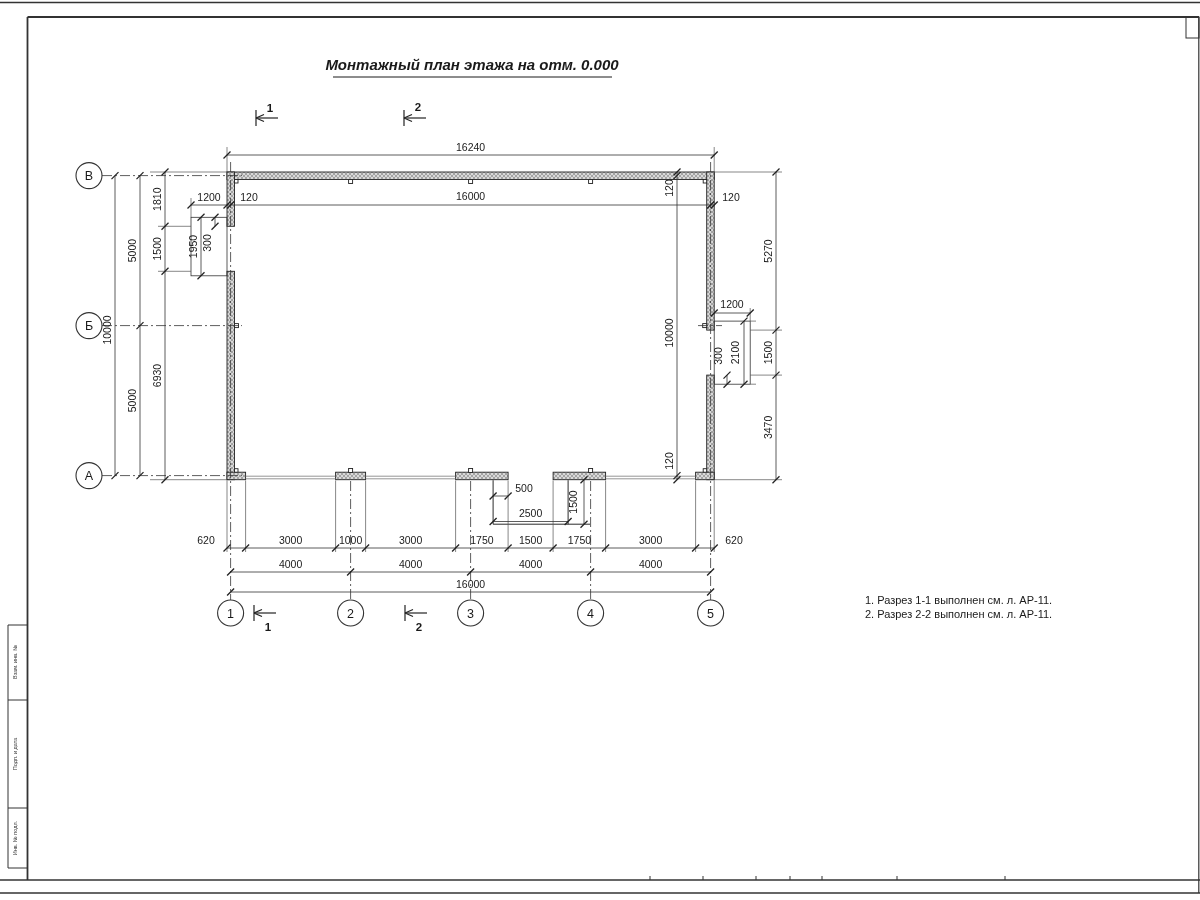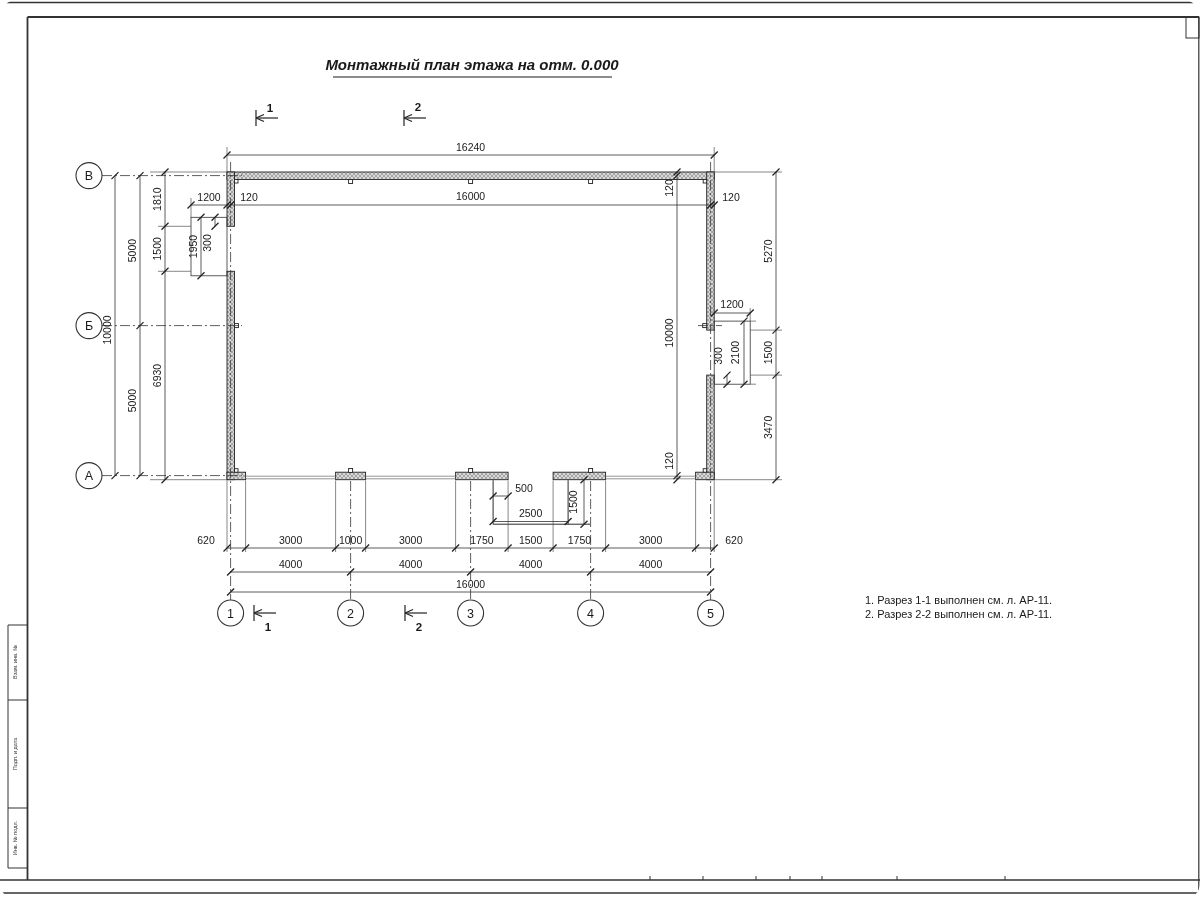--- a/index.html
+++ b/index.html
@@ -1,16 +1,16 @@
 <!DOCTYPE html>
 <html><head>
 <meta charset="utf-8">
 <style>
   html,body{margin:0;padding:0;background:#fff;}
-  .sheet{position:relative;width:1200px;height:900px;background:#ffffff;overflow:hidden;border-radius:17px;}
+  .sheet{position:relative;width:1200px;height:900px;background:#ffffff;overflow:hidden;}
   svg{display:block;}
   svg text{font-family:"Liberation Sans","DejaVu Sans",sans-serif;fill:#1a1a1a;font-size:10.5px;}
   .t-title{font-size:15px;font-weight:bold;font-style:italic;}
   .t-note{font-size:11px;}
   .t-axis{font-size:12.5px;}
   .t-sec{font-size:11.5px;font-weight:bold;}
   .t-stamp{font-size:5.5px;fill:#333;}
   .wall{fill:url(#wh);stroke:#222;stroke-width:0.9;}
   .ln{stroke:#2b2b2b;stroke-width:1;fill:none;}
   .dim{stroke:#333;stroke-width:0.8;fill:none;}

